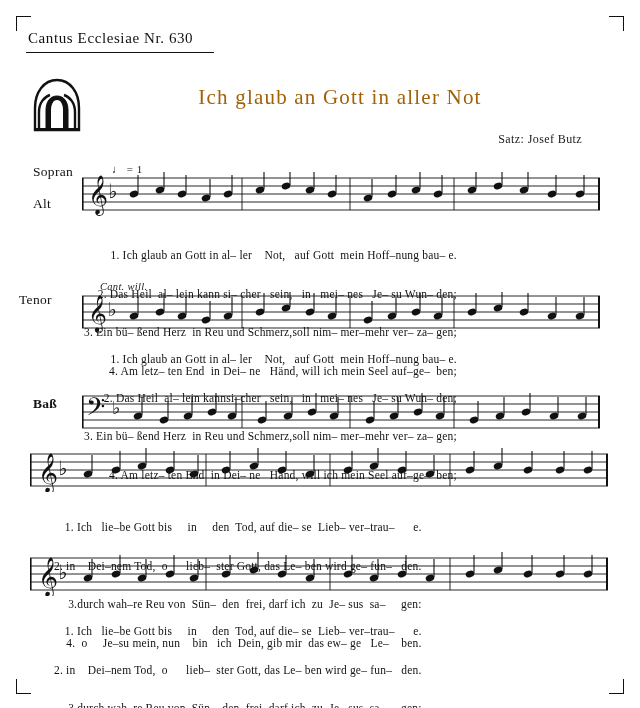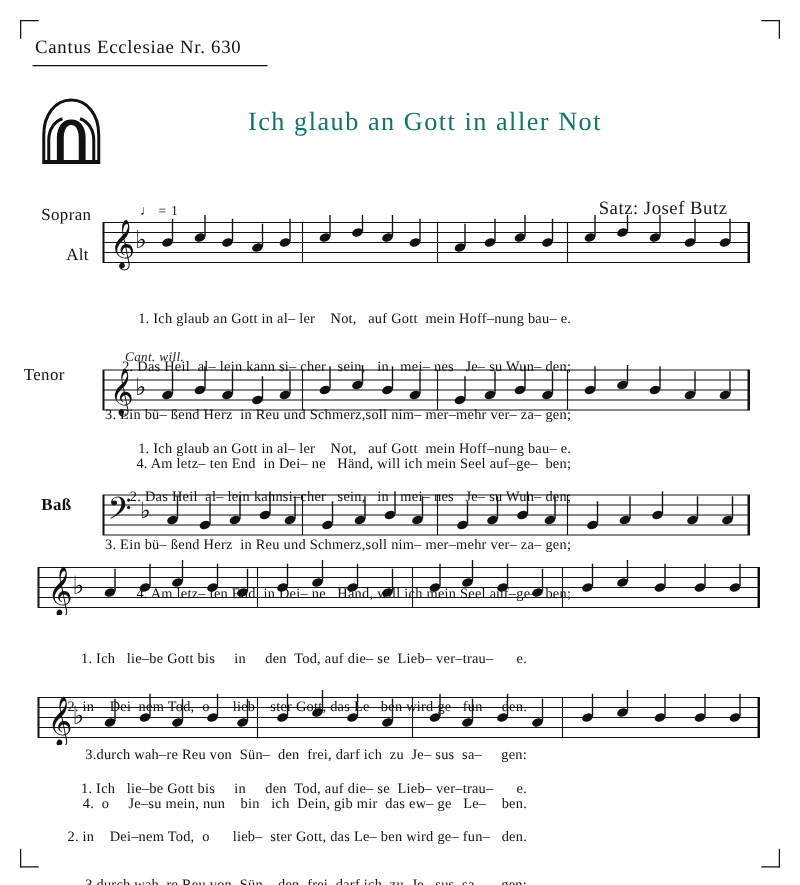--- a/index.html
+++ b/index.html
@@ -43,50 +43,50 @@
   }
 
   .title {
     position: absolute;
     left: 0; right: 0;
     top: 85px;
     text-align: center;
     font-size: 21px;
     letter-spacing: 1.2px;
     font-family: "Liberation Serif", serif;
-    color: #0f766e;
+    color: #a16207;
     padding-left: 40px;
   }
 
   .composer {
     position: absolute;
     right: 58px;
-    top: 159px;
-    font-size: 15px;
+    top: 132px;
+    font-size: 12px;
     letter-spacing: 0.4px;
   }
 
   
   .arch-logo {
     position: absolute;
     left: 30px;
     top: 78px;
     width: 54px;
     height: 56px;
   }
 
   
   .voice-label {
     position: absolute;
     font-size: 13.5px;
     letter-spacing: 0.3px;
     color: #111;
   }
   .voice-sopran { left: 33px; top: 164px; }
-  .voice-alt    { left: 33px; top: 196px; margin-left: 20px; }
+  .voice-alt    { left: 33px; top: 196px; }
   .voice-tenor  { left: 19px; top: 292px; }
   .voice-bass   { left: 33px; top: 396px; font-weight: bold; }
 
   .tempo-mark {
     position: absolute;
     left: 112px;
     top: 163px;
     font-size: 11px;
     letter-spacing: 0.5px;
   }

